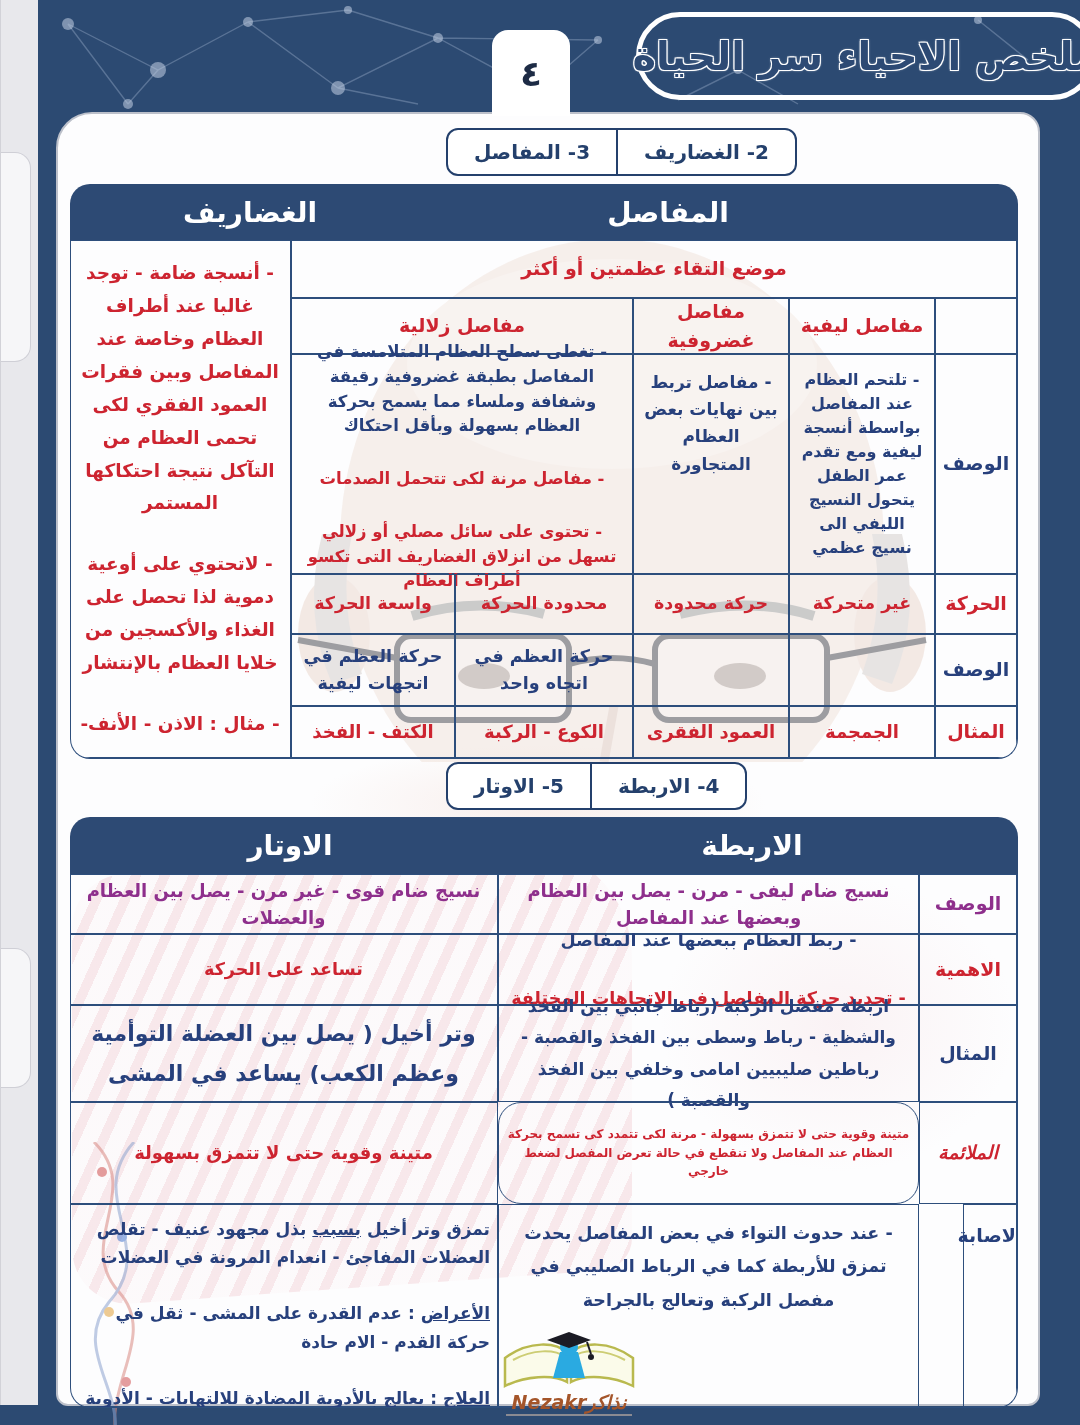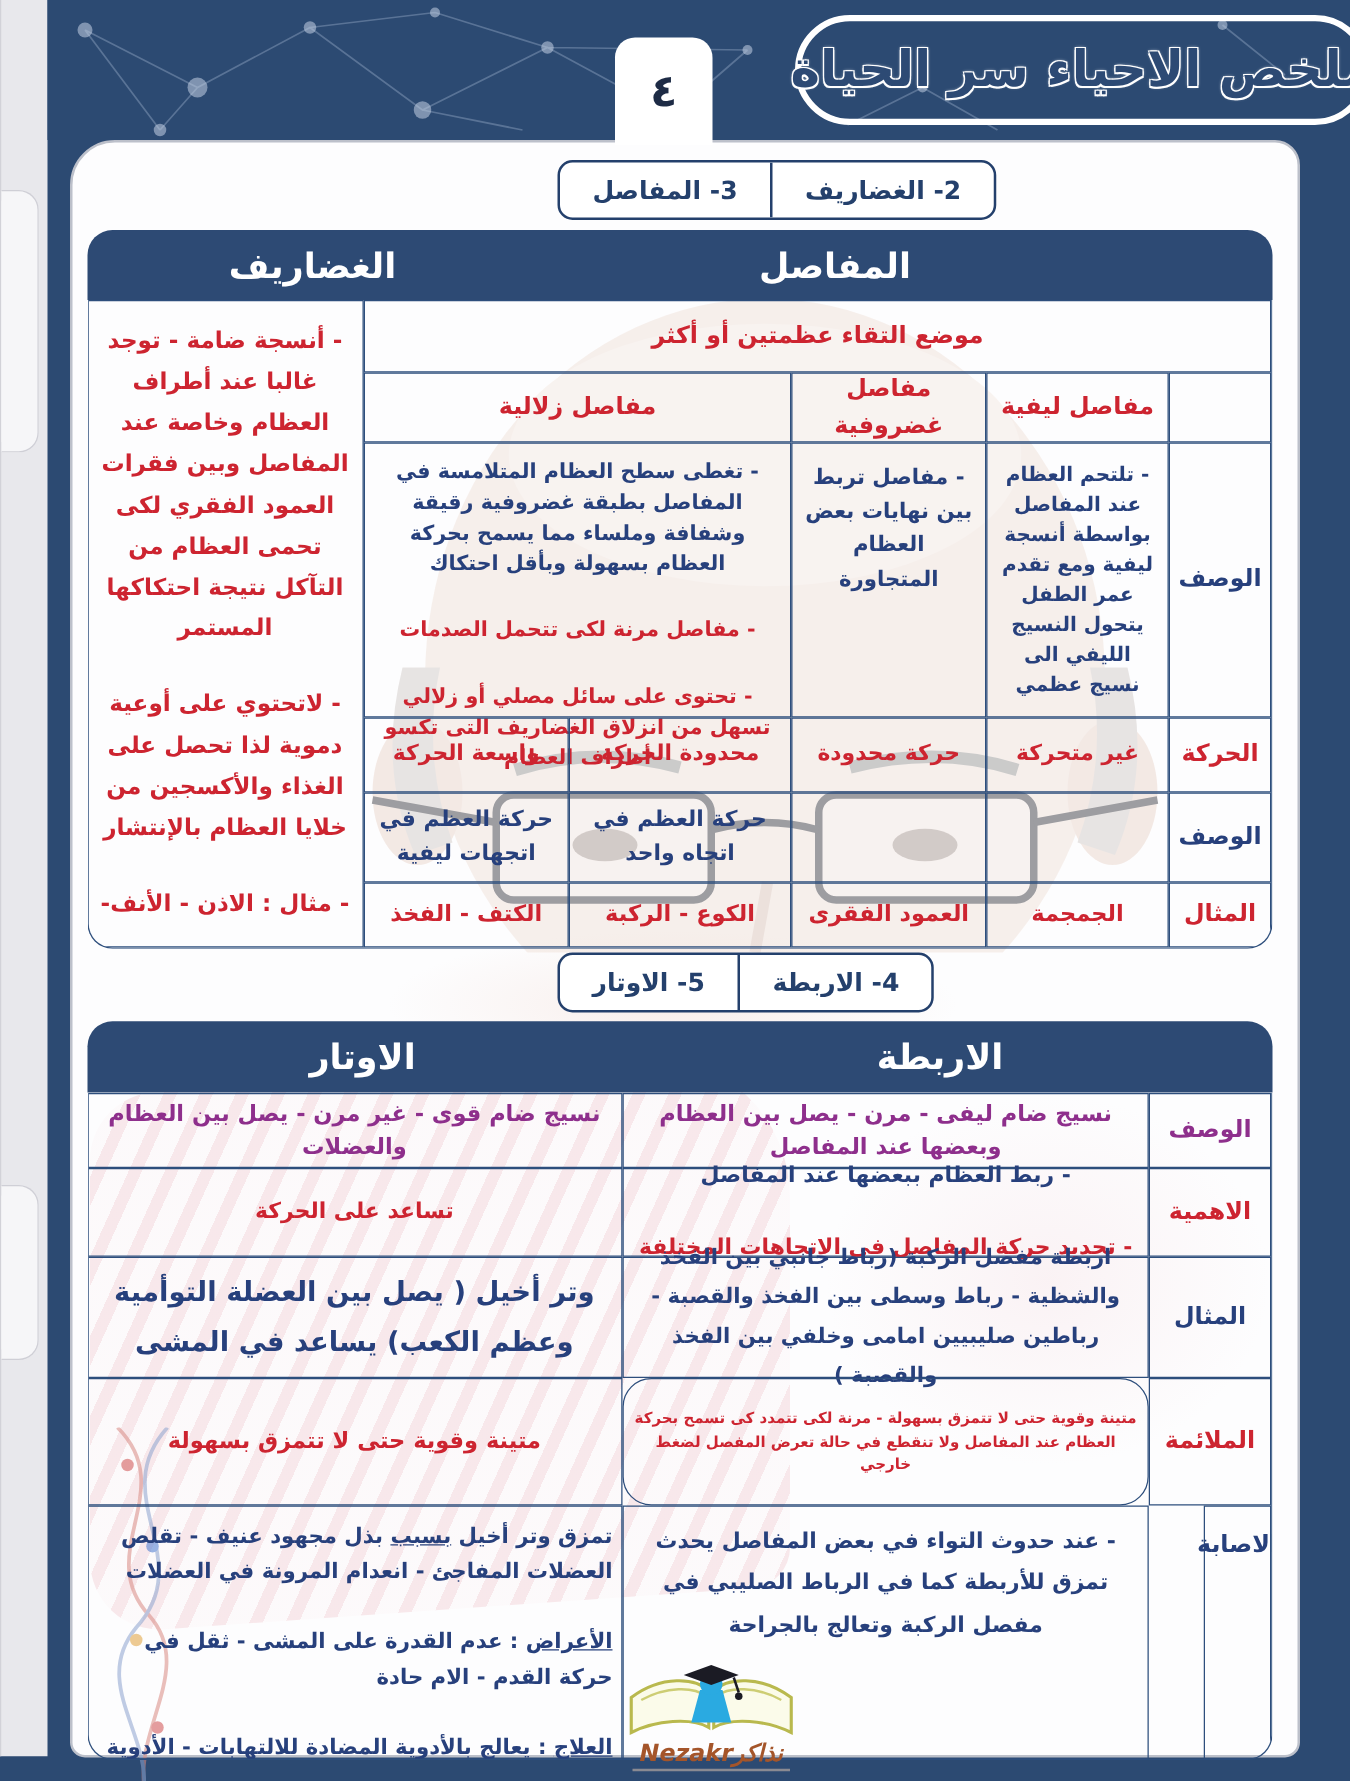--- a/index.html
+++ b/index.html
@@ -67,21 +67,21 @@
 
   .tbl1 { top:70px; }
   .t1 .t-body { grid-template-columns:82px 146px 156px 178px 164px 222px;
                 grid-template-rows:58px 56px 220px 60px 72px 52px; }
   .c-meet  { grid-column:1/6; grid-row:1; font-size:19px; }
   .c-cart  { grid-column:6; grid-row:1/7; font-size:18.5px; line-height:1.78; padding:16px 10px 4px; justify-content:flex-start; }
   .hdr     { font-size:19px; }
   .lbl1    { font-size:19px; }
   .c-dfib  { font-size:16px;  line-height:1.5; }
   .c-dcar  { font-size:17px;  line-height:1.6; justify-content:flex-start; padding-top:14px; }
-  .c-dsyn  { font-size:16.5px; line-height:1.5; justify-content:space-between; padding-top:10px; }
+  .c-dsyn  { font-size:16.5px; line-height:1.5; justify-content:center; padding-top:10px; }
   .c-mov   { font-size:17.5px; }
   .c-d2    { font-size:17.5px; line-height:1.55; }
   .c-ex    { font-size:18px; }
 
   .tbl2 { top:703px; }
   .t2 .bar { height:57px; }
   .t2 .t-body { grid-template-columns:98px 421px 429px;
                 grid-template-rows:60px 71px 97px 102px 203px; }
   .lbl2  { font-size:19px; }
   .c2-desc { font-size:18px; line-height:1.5; }
@@ -244,21 +244,21 @@
         <div class="cell c2-imp" style="grid-column:2; grid-row:2;">
           <div class="navy">- ربط العظام ببعضها عند المفاصل</div>
           <div class="red">- تحديد حركة المفاصل فى الاتجاهات المختلفة</div>
         </div>
         <div class="cell c2-imp red" style="grid-column:3; grid-row:2;">تساعد على الحركة</div>
 
         <div class="cell lbl2 navy" style="grid-column:1; grid-row:3;">المثال</div>
         <div class="cell c2-exl navy" style="grid-column:2; grid-row:3;">اربطة مفصل الركبة (رباط جانبي بين الفخذ والشظية - رباط وسطى بين الفخذ والقصبة - رباطين صليبيين امامى وخلفي بين الفخذ والقصبة )</div>
         <div class="cell c2-ext navy" style="grid-column:3; grid-row:3;">وتر أخيل ( يصل بين العضلة التوأمية وعظم الكعب) يساعد في المشى</div>
 
-        <div class="cell lbl2 red" style="grid-column:1; grid-row:4;">الملائمة</div>
+        <div class="cell lbl2 red" style="grid-column:1; grid-row:4;font-style:italic;">الملائمة</div>
         <div class="cell c2-adl red" style="grid-column:2; grid-row:4;">متينة وقوية حتى لا تتمزق بسهولة - مرنة لكى تتمدد كى تسمح بحركة العظام عند المفاصل ولا تنقطع في حالة تعرض المفصل لضغط خارجي</div>
         <div class="cell c2-adt red" style="grid-column:3; grid-row:4;">متينة وقوية حتى لا تتمزق بسهولة</div>
 
         <div class="cell lbl2 navy top-al" style="grid-column:1; grid-row:5; padding-top:16px;">الاصابة</div>
         <div class="cell c2-inl navy" style="grid-column:2; grid-row:5;">- عند حدوث التواء في بعض المفاصل يحدث تمزق للأربطة كما في الرباط الصليبي في مفصل الركبة وتعالج بالجراحة</div>
         <div class="cell c2-int navy" style="grid-column:3; grid-row:5;">
           <div><span>تمزق وتر أخيل </span><span class="u">بسبب</span><span> بذل مجهود عنيف - تقلص العضلات المفاجئ - انعدام المرونة في العضلات</span></div>
           <div><span class="u">الأعراض</span><span> : عدم القدرة على المشى - ثقل في حركة القدم - الام حادة</span></div>
           <div><span class="u">العلاج</span><span> : يعالج بالأدوية المضادة للالتهابات - الأدوية المسكنة للألام - استخدام جبيرة طبية - في حالة التمزق الكامل : - يعالج بالتدخل الجراحي</span></div>
         </div>

